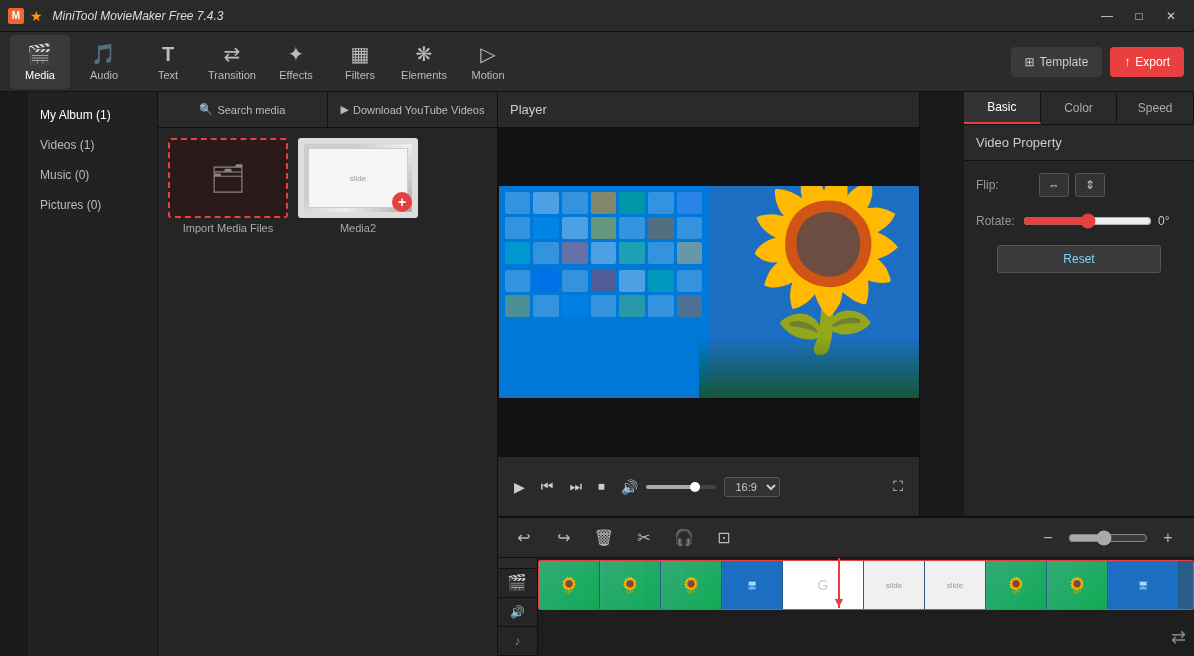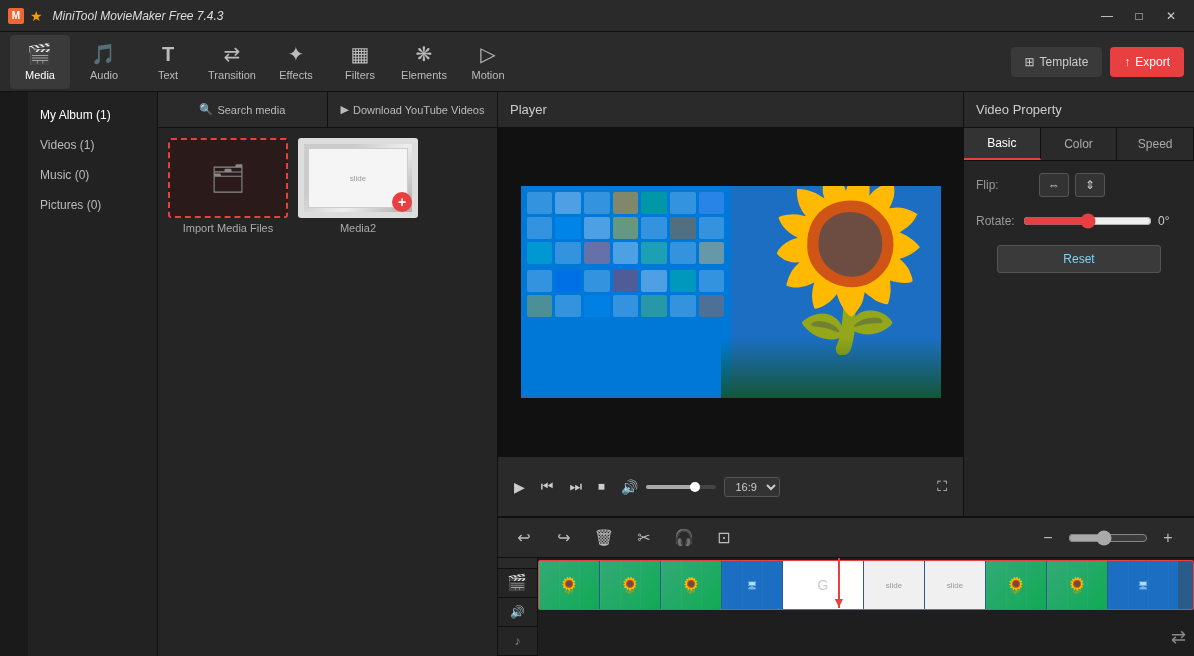--- a/index.html
+++ b/index.html
@@ -211,21 +211,21 @@
       flex: 1; height: 100%; object-fit: cover; background: #3a7aa0;
       display: flex; align-items: center; justify-content: center; overflow: hidden; position: relative;
     }
     .clip-frame::before {
       content: ''; position: absolute; inset: 0;
       background: repeating-linear-gradient(90deg, rgba(255,255,255,0.03) 0px, rgba(255,255,255,0.03) 1px, transparent 1px, transparent 20px);
     }
 
     
     #center-area { flex: 1; display: flex; flex-direction: column; }
-    #center-row { flex: 1; display: flex; }
+    #center-row { flex: 1; display: flex; gap: 44px; }
   </style>
 </head>
 <body>
 
 <div id="titlebar">
   <div id="titlebar-left">
     <div id="titlebar-icon">
       <span style="color:#fff;font-size:10px;font-weight:bold;">M</span>
     </div>
     <span id="upgrade-icon">★</span>
@@ -415,27 +415,27 @@
               <option>4:3</option>
               <option>1:1</option>
               <option>9:16</option>
             </select>
             <button class="ctrl-btn ctrl-btn-fullscreen">⛶</button>
           </div>
         </div>
       </div>
 
       <div id="property-panel">
-        <div id="property-header">
-          <span id="property-title">Video Property</span>
-        </div>
         <div id="property-tabs">
           <button class="prop-tab active">Basic</button>
           <button class="prop-tab">Color</button>
           <button class="prop-tab">Speed</button>
+        </div>
+        <div id="property-header">
+          <span id="property-title">Video Property</span>
         </div>
         <div id="property-content">
 
           <div class="prop-row">
             <span class="prop-label">Flip:</span>
             <div class="prop-control">
               <button class="flip-btn" title="Flip Horizontal">⇔</button>
               <button class="flip-btn" title="Flip Vertical">⇕</button>
             </div>
           </div>

